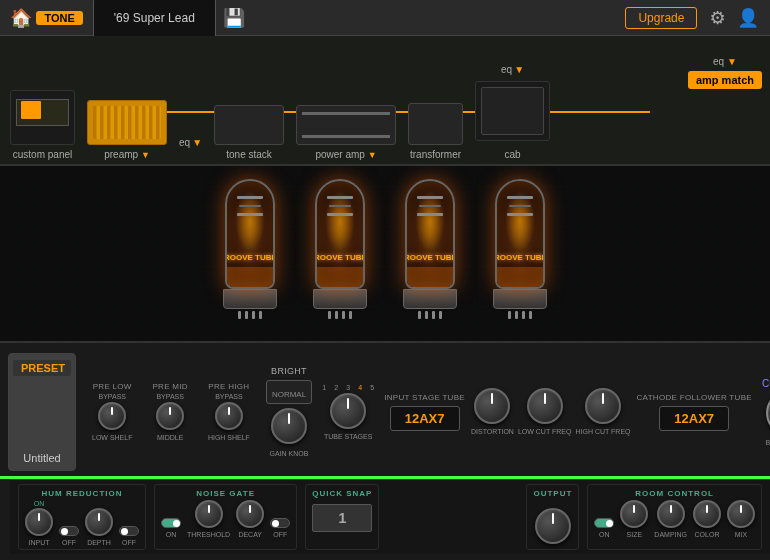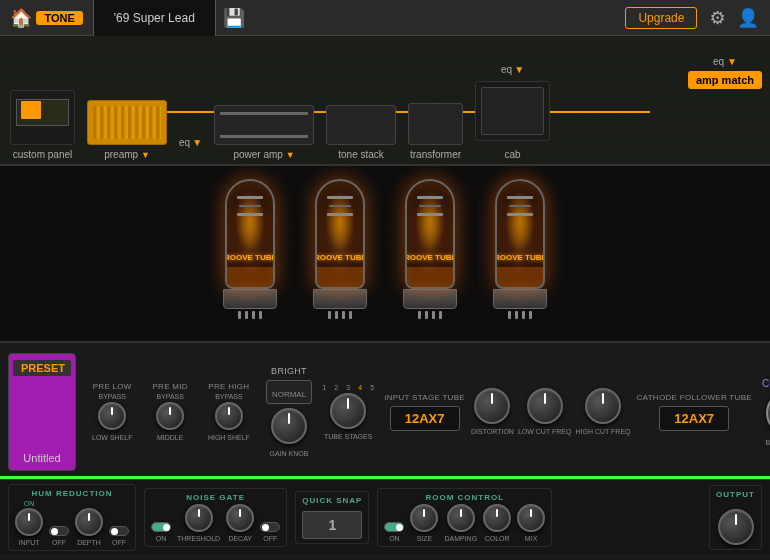--- a/index.html
+++ b/index.html
@@ -365,21 +365,21 @@
       align-items: center;
       padding: 8px 8px 4px 8px;
       gap: 6px;
       border-top: 2px solid #333;
     }
 
     
     .preset-section {
       width: 68px;
       height: 118px;
-      background: #a21caf;
+      background: #404040;
       border: 1px solid #444;
       border-radius: 4px;
       display: flex;
       flex-direction: column;
       align-items: center;
       justify-content: space-between;
       padding: 6px 4px;
     }
     .preset-title {
       color: #f90;
@@ -480,24 +480,24 @@
       width: 100%;
       padding: 0 4px;
     }
     .bias-cold { color: #88f; font-size: 10px; }
 
     
     .bottom-strip {
       background: #151515;
       height: 75px;
       display: flex;
-      align-items: center;
-      padding: 20px 8px;
+      padding: 4px 8px;
       gap: 8px;
       border-top: 1px solid #333;
+      margin-left: 10px;
     }
 
     .strip-section {
       display: flex;
       flex-direction: column;
       align-items: center;
       gap: 2px;
       border: 1px solid #2a2a2a;
       border-radius: 3px;
       padding: 4px 6px;
@@ -617,27 +617,27 @@
       <div class="chain-item-wrap">
         <div class="preamp-box"></div>
         <span class="chain-label">preamp <span class="arrow">▼</span></span>
       </div>
 
       <div class="chain-item-wrap" style="position:relative;top:-12px;">
         <span class="eq-label">eq <span class="arrow">▼</span></span>
       </div>
 
       <div class="chain-item-wrap">
+        <div class="tone-stack-box"></div>
+        <span class="chain-label">tone stack</span>
+      </div>
+
+      <div class="chain-item-wrap">
         <div class="power-amp-box"></div>
         <span class="chain-label">power amp <span class="arrow">▼</span></span>
-      </div>
-
-      <div class="chain-item-wrap">
-        <div class="tone-stack-box"></div>
-        <span class="chain-label">tone stack</span>
       </div>
 
       <div class="chain-item-wrap">
         <div class="transformer-box"></div>
         <span class="chain-label">transformer</span>
       </div>
 
       <div class="chain-item-wrap" style="position:relative;">
         <div style="display:flex;flex-direction:column;align-items:center;gap:4px;">
           <div style="display:flex;align-items:center;gap:6px;margin-bottom:2px;">
@@ -881,20 +881,25 @@
 
   <div class="strip-section">
     <span class="strip-section-label">QUICK SNAP</span>
     <div style="display:flex;align-items:center;gap:4px;margin-top:4px;">
       <div style="background:#333;border:1px solid #555;border-radius:2px;width:60px;height:28px;display:flex;align-items:center;justify-content:center;">
         <span style="color:#aaa;font-size:14px;font-weight:bold;">1</span>
       </div>
     </div>
   </div>
 
+  <div class="strip-section" style="margin-left:auto;">
+    <span class="strip-section-label">OUTPUT</span>
+    <div class="knob md" style="margin-top:8px;"></div>
+  </div>
+
   <div class="strip-section">
     <span class="strip-section-label">ROOM CONTROL</span>
     <div class="strip-knob-row">
       <div class="strip-knob-item">
         <div class="toggle-switch on"></div>
         <span class="knob-label">ON</span>
       </div>
       <div class="strip-knob-item">
         <div class="knob sm"></div>
         <span class="knob-label">SIZE</span>
@@ -907,18 +912,13 @@
         <div class="knob sm"></div>
         <span class="knob-label">COLOR</span>
       </div>
       <div class="strip-knob-item">
         <div class="knob sm"></div>
         <span class="knob-label">MIX</span>
       </div>
     </div>
   </div>
 
-  <div class="strip-section" style="margin-left:auto;">
-    <span class="strip-section-label">OUTPUT</span>
-    <div class="knob md" style="margin-top:8px;"></div>
-  </div>
-
 </div>
 
 </body></html>

